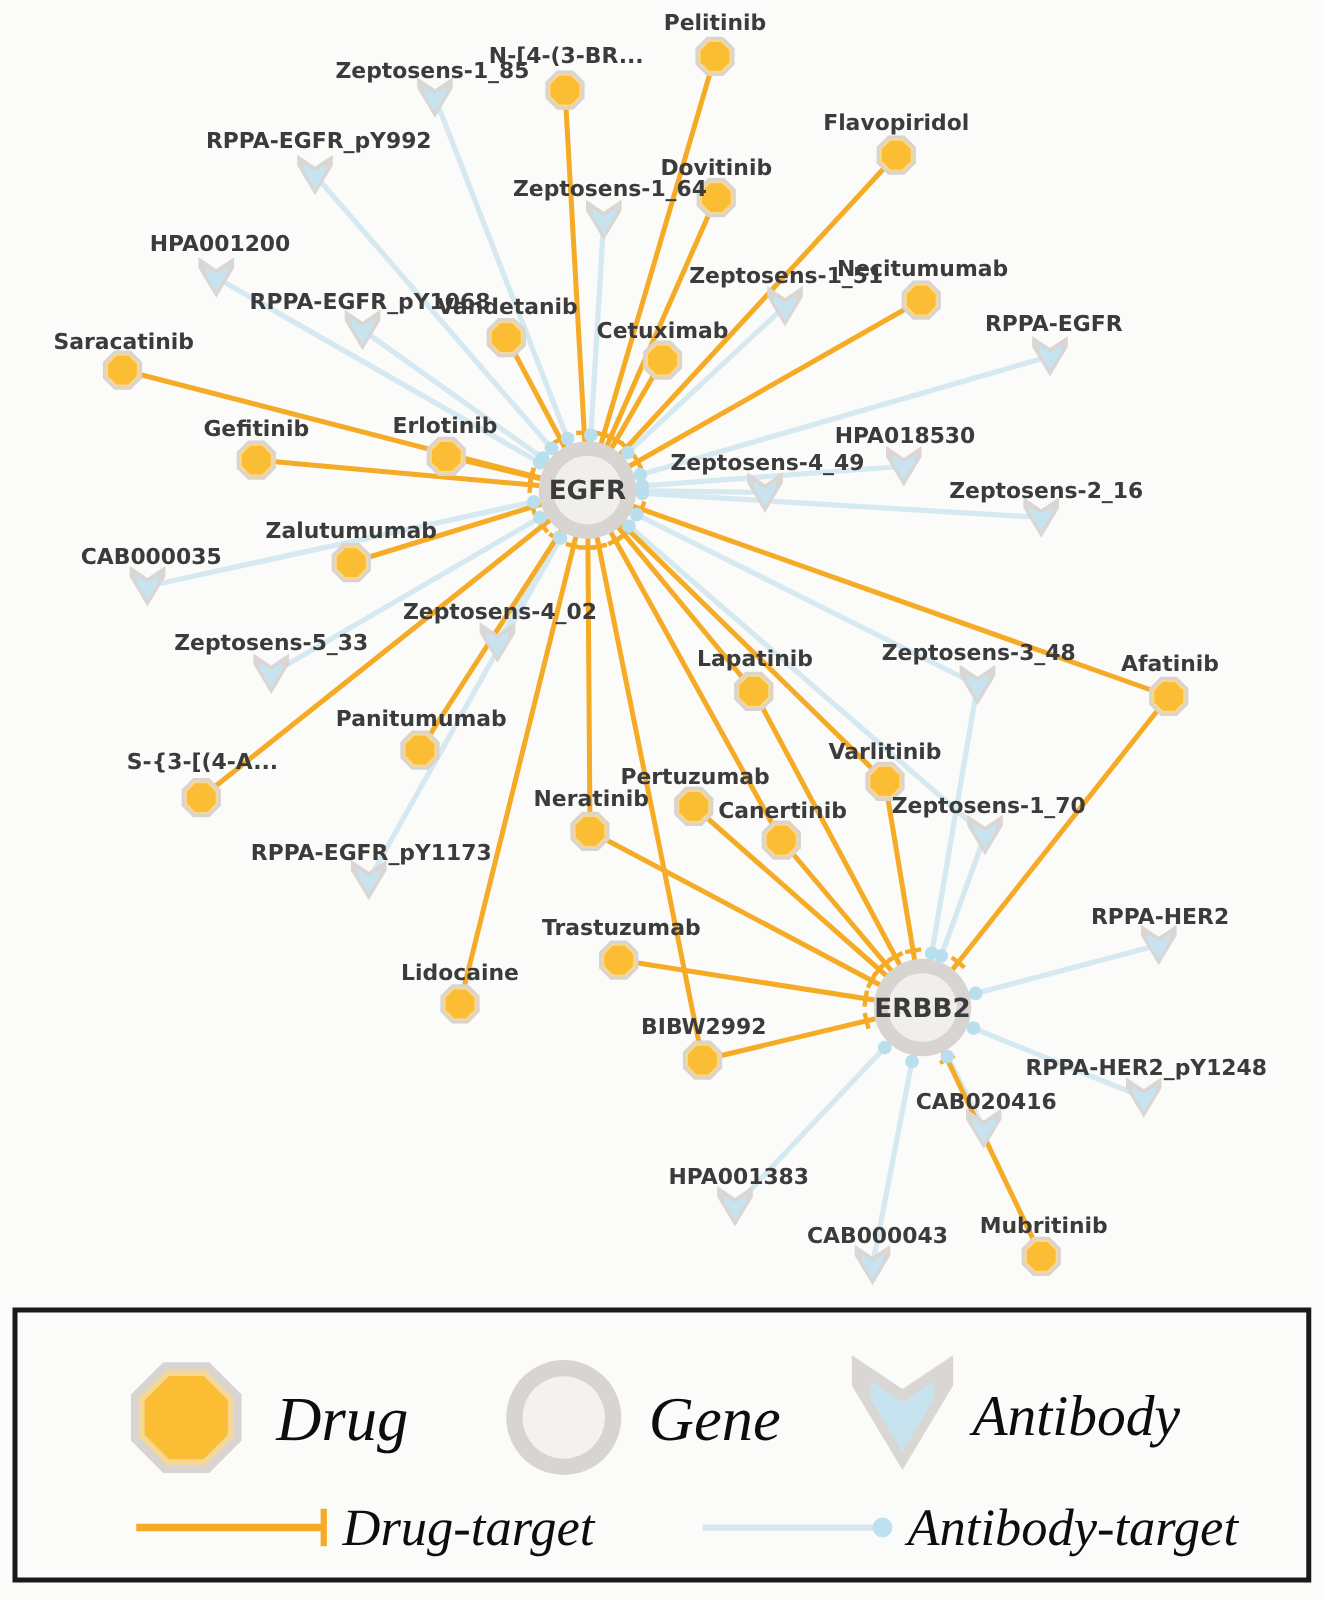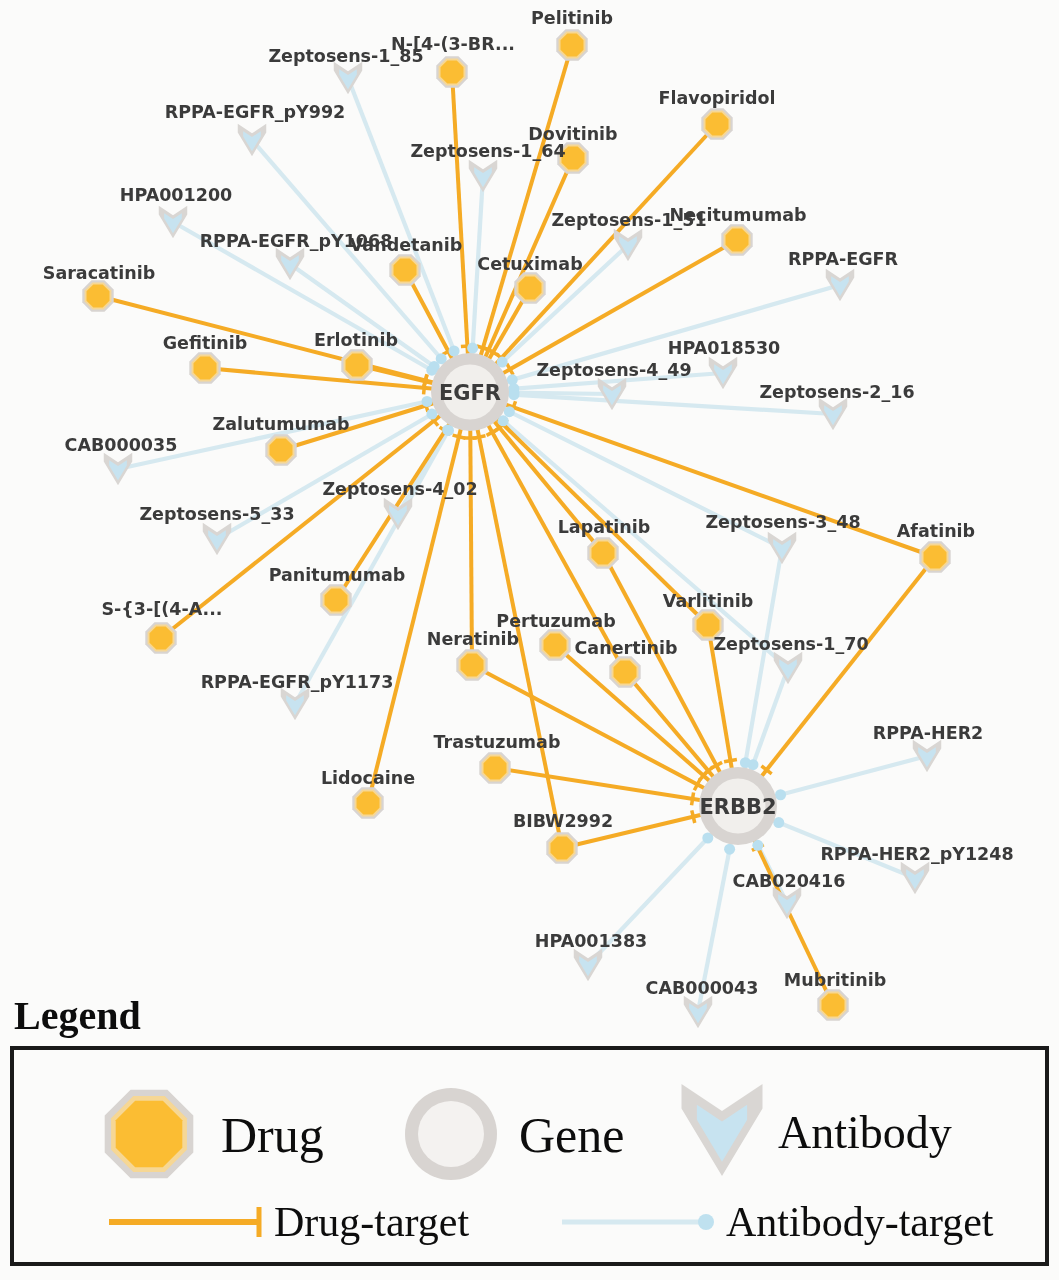--- a/index.html
+++ b/index.html
@@ -14,20 +14,21 @@
   .legend-title{
     position:absolute;left:14px;top:992px;
     font-family:"Liberation Serif", serif;
     font-weight:bold;font-size:40px;color:#0d0d0d;
   }
   .legend-box{
     position:absolute;left:10px;top:1046px;
     width:1031px;height:212px;
     border:4px solid #1a1a1a;
     background:#fbfbfa;
+    font-style:italic;
   }
   .graph-label{
     font-weight:bold;
     fill:#3b3b3b;
   }
 </style>
 </head>
 <body>
 
 <div id="stage">
@@ -395,21 +396,20 @@
         <text x="791" y="650" text-anchor="middle" font-size="17.5" class="graph-label">Zeptosens-1_70</text>
         <text x="297" y="688" text-anchor="middle" font-size="17.5" class="graph-label">RPPA-EGFR_pY1173</text>
         <text x="928" y="739" text-anchor="middle" font-size="17.5" class="graph-label">RPPA-HER2</text>
         <text x="917" y="860" text-anchor="middle" font-size="17.5" class="graph-label">RPPA-HER2_pY1248</text>
         <text x="789" y="887" text-anchor="middle" font-size="17.5" class="graph-label">CAB020416</text>
         <text x="591" y="947" text-anchor="middle" font-size="17.5" class="graph-label">HPA001383</text>
         <text x="702" y="994" text-anchor="middle" font-size="17.5" class="graph-label">CAB000043</text>
       </g>
   </svg>
 
-  <div class="legend-title">Legend</div>
 
   <div class="legend-box">
     <svg width="1023" height="204" viewBox="0 0 1023 204">
 
       <g transform="translate(135,84)">
         <polygon points="44.3,18.4 18.4,44.3 -18.4,44.3 -44.3,18.4 -44.3,-18.4 -18.4,-44.3 18.4,-44.3 44.3,-18.4" fill="#d8d4d1"></polygon>
         <polygon points="37.9,15.7 15.7,37.9 -15.7,37.9 -37.9,15.7 -37.9,-15.7 -15.7,-37.9 15.7,-37.9 37.9,-15.7" fill="#f6d795"></polygon>
         <polygon points="33.3,13.8 13.8,33.3 -13.8,33.3 -33.3,13.8 -33.3,-13.8 -13.8,-33.3 13.8,-33.3 33.3,-13.8" fill="#fbbd33"></polygon>
       </g>
       <text x="207" y="102" font-family="Liberation Serif, serif" font-size="50" fill="#0d0d0d">Drug</text>

